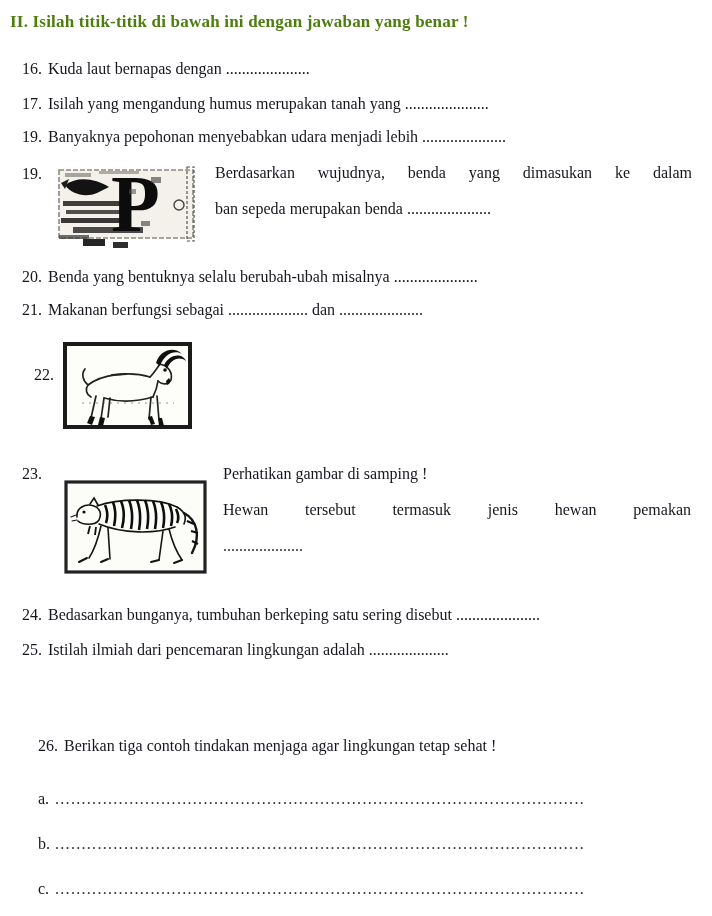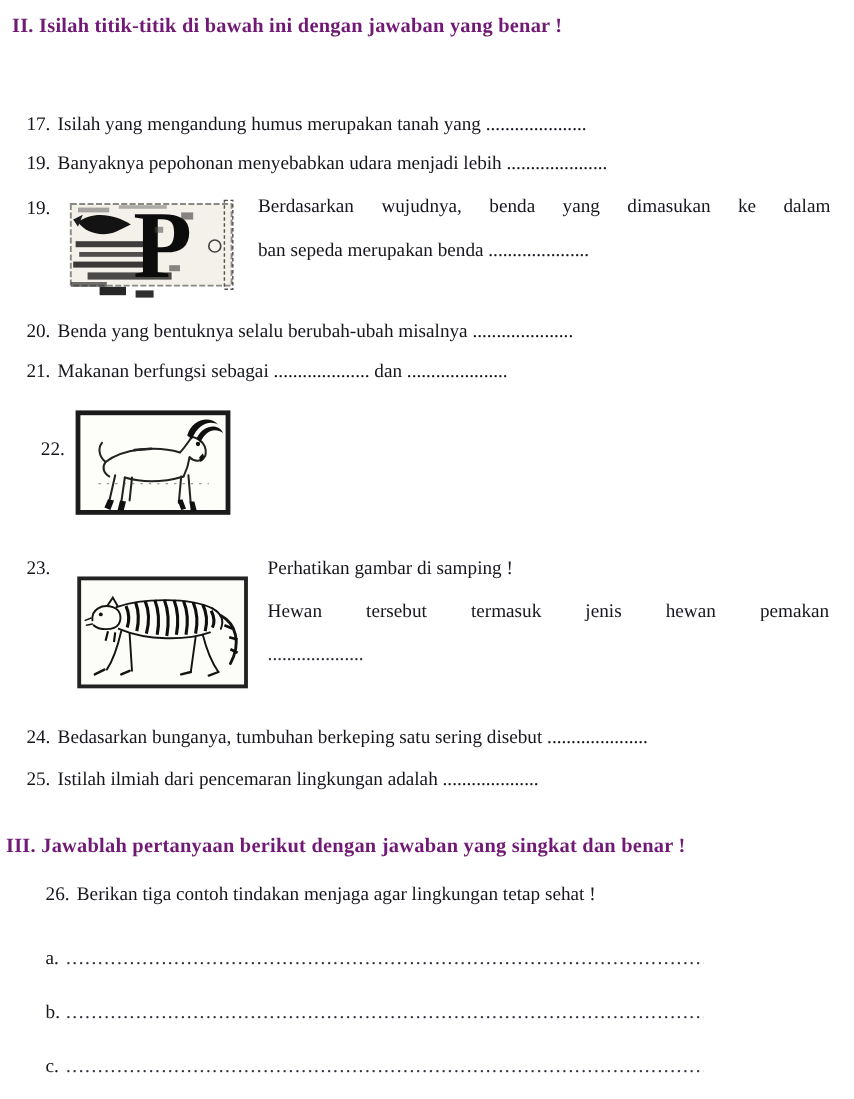--- a/index.html
+++ b/index.html
@@ -3,21 +3,21 @@
 <meta charset="utf-8">
 <style>
   html,body{margin:0;padding:0;background:#ffffff;}
   .page{
     position:relative;width:712px;height:916px;background:#ffffff;
     font-family:"Liberation Serif","DejaVu Serif",serif;
     color:#16161e;overflow:hidden;
   }
   .h-sec{
     position:absolute;font-weight:bold;font-size:17px;letter-spacing:.2px;
-    color:#701a75;white-space:nowrap;
+    color:#4d7c0f;white-space:nowrap;
   }
   .row{position:absolute;font-size:16px;line-height:19px;white-space:nowrap;}
   .num{display:inline-block;width:26px;}
   .line{position:absolute;font-size:16px;line-height:19px;white-space:nowrap;}
   .just{white-space:normal;text-align:justify;text-align-last:justify;word-spacing:2px;}
   .dotline{color:#2e2e38;}
   .ans{
     position:absolute;left:38px;width:548px;font-size:16px;line-height:19px;
     white-space:nowrap;overflow:hidden;
   }
@@ -26,20 +26,21 @@
   .fig{position:absolute;}
   .fig svg{display:block;}
 </style>
 </head>
 <body>
 
 <div class="page">
 
   <div class="h-sec" style="left:10px;top:12px">II. Isilah titik-titik di bawah ini dengan jawaban yang benar !</div>
 
+  <div class="row" style="left:22px;top:59px"><span class="num">16.</span><span>Kuda laut bernapas dengan .....................</span></div>
 
   <div class="row" style="left:22px;top:94px"><span class="num">17.</span><span>Isilah yang mengandung humus merupakan tanah yang .....................</span></div>
 
   <div class="row" style="left:22px;top:127px"><span class="num">19.</span><span>Banyaknya pepohonan menyebabkan udara menjadi lebih .....................</span></div>
 
   <div class="row" style="left:22px;top:164px"><span class="num">19.</span></div>
 
   <div class="fig" style="left:55px;top:163px">
     <svg width="147" height="89" viewBox="0 0 147 89" xmlns="http://www.w3.org/2000/svg">
       <rect x="4" y="7" width="134" height="68" fill="#f3f1ea" stroke="#8a8a84" stroke-width="1.6" stroke-dasharray="5,2"></rect>
@@ -143,21 +144,20 @@
   </div>
 
   <div class="line" style="left:223px;top:464px">Perhatikan gambar di samping !</div>
   <div class="line just" style="left:223px;top:500px;width:468px">Hewan tersebut termasuk jenis hewan pemakan</div>
   <div class="line dotline" style="left:223px;top:536px">....................</div>
 
   <div class="row" style="left:22px;top:605px"><span class="num">24.</span><span>Bedasarkan bunganya, tumbuhan berkeping satu sering disebut .....................</span></div>
 
   <div class="row" style="left:22px;top:640px"><span class="num">25.</span><span>Istilah ilmiah dari pencemaran lingkungan adalah ....................</span></div>
 
-  <div class="h-sec" style="left:5px;top:695px">III. Jawablah pertanyaan berikut dengan jawaban yang singkat dan benar !</div>
 
   <div class="row" style="left:38px;top:736px"><span class="num">26.</span><span>Berikan tiga contoh tindakan menjaga agar lingkungan tetap sehat !</span></div>
 
   <div class="ans" style="top:789px"><span class="alabel">a.</span><span class="adots">........................................................................................................................................................................</span></div>
 
   <div class="ans" style="top:834px"><span class="alabel">b.</span><span class="adots">........................................................................................................................................................................</span></div>
 
   <div class="ans" style="top:879px"><span class="alabel">c.</span><span class="adots">........................................................................................................................................................................</span></div>
 
 </div>

